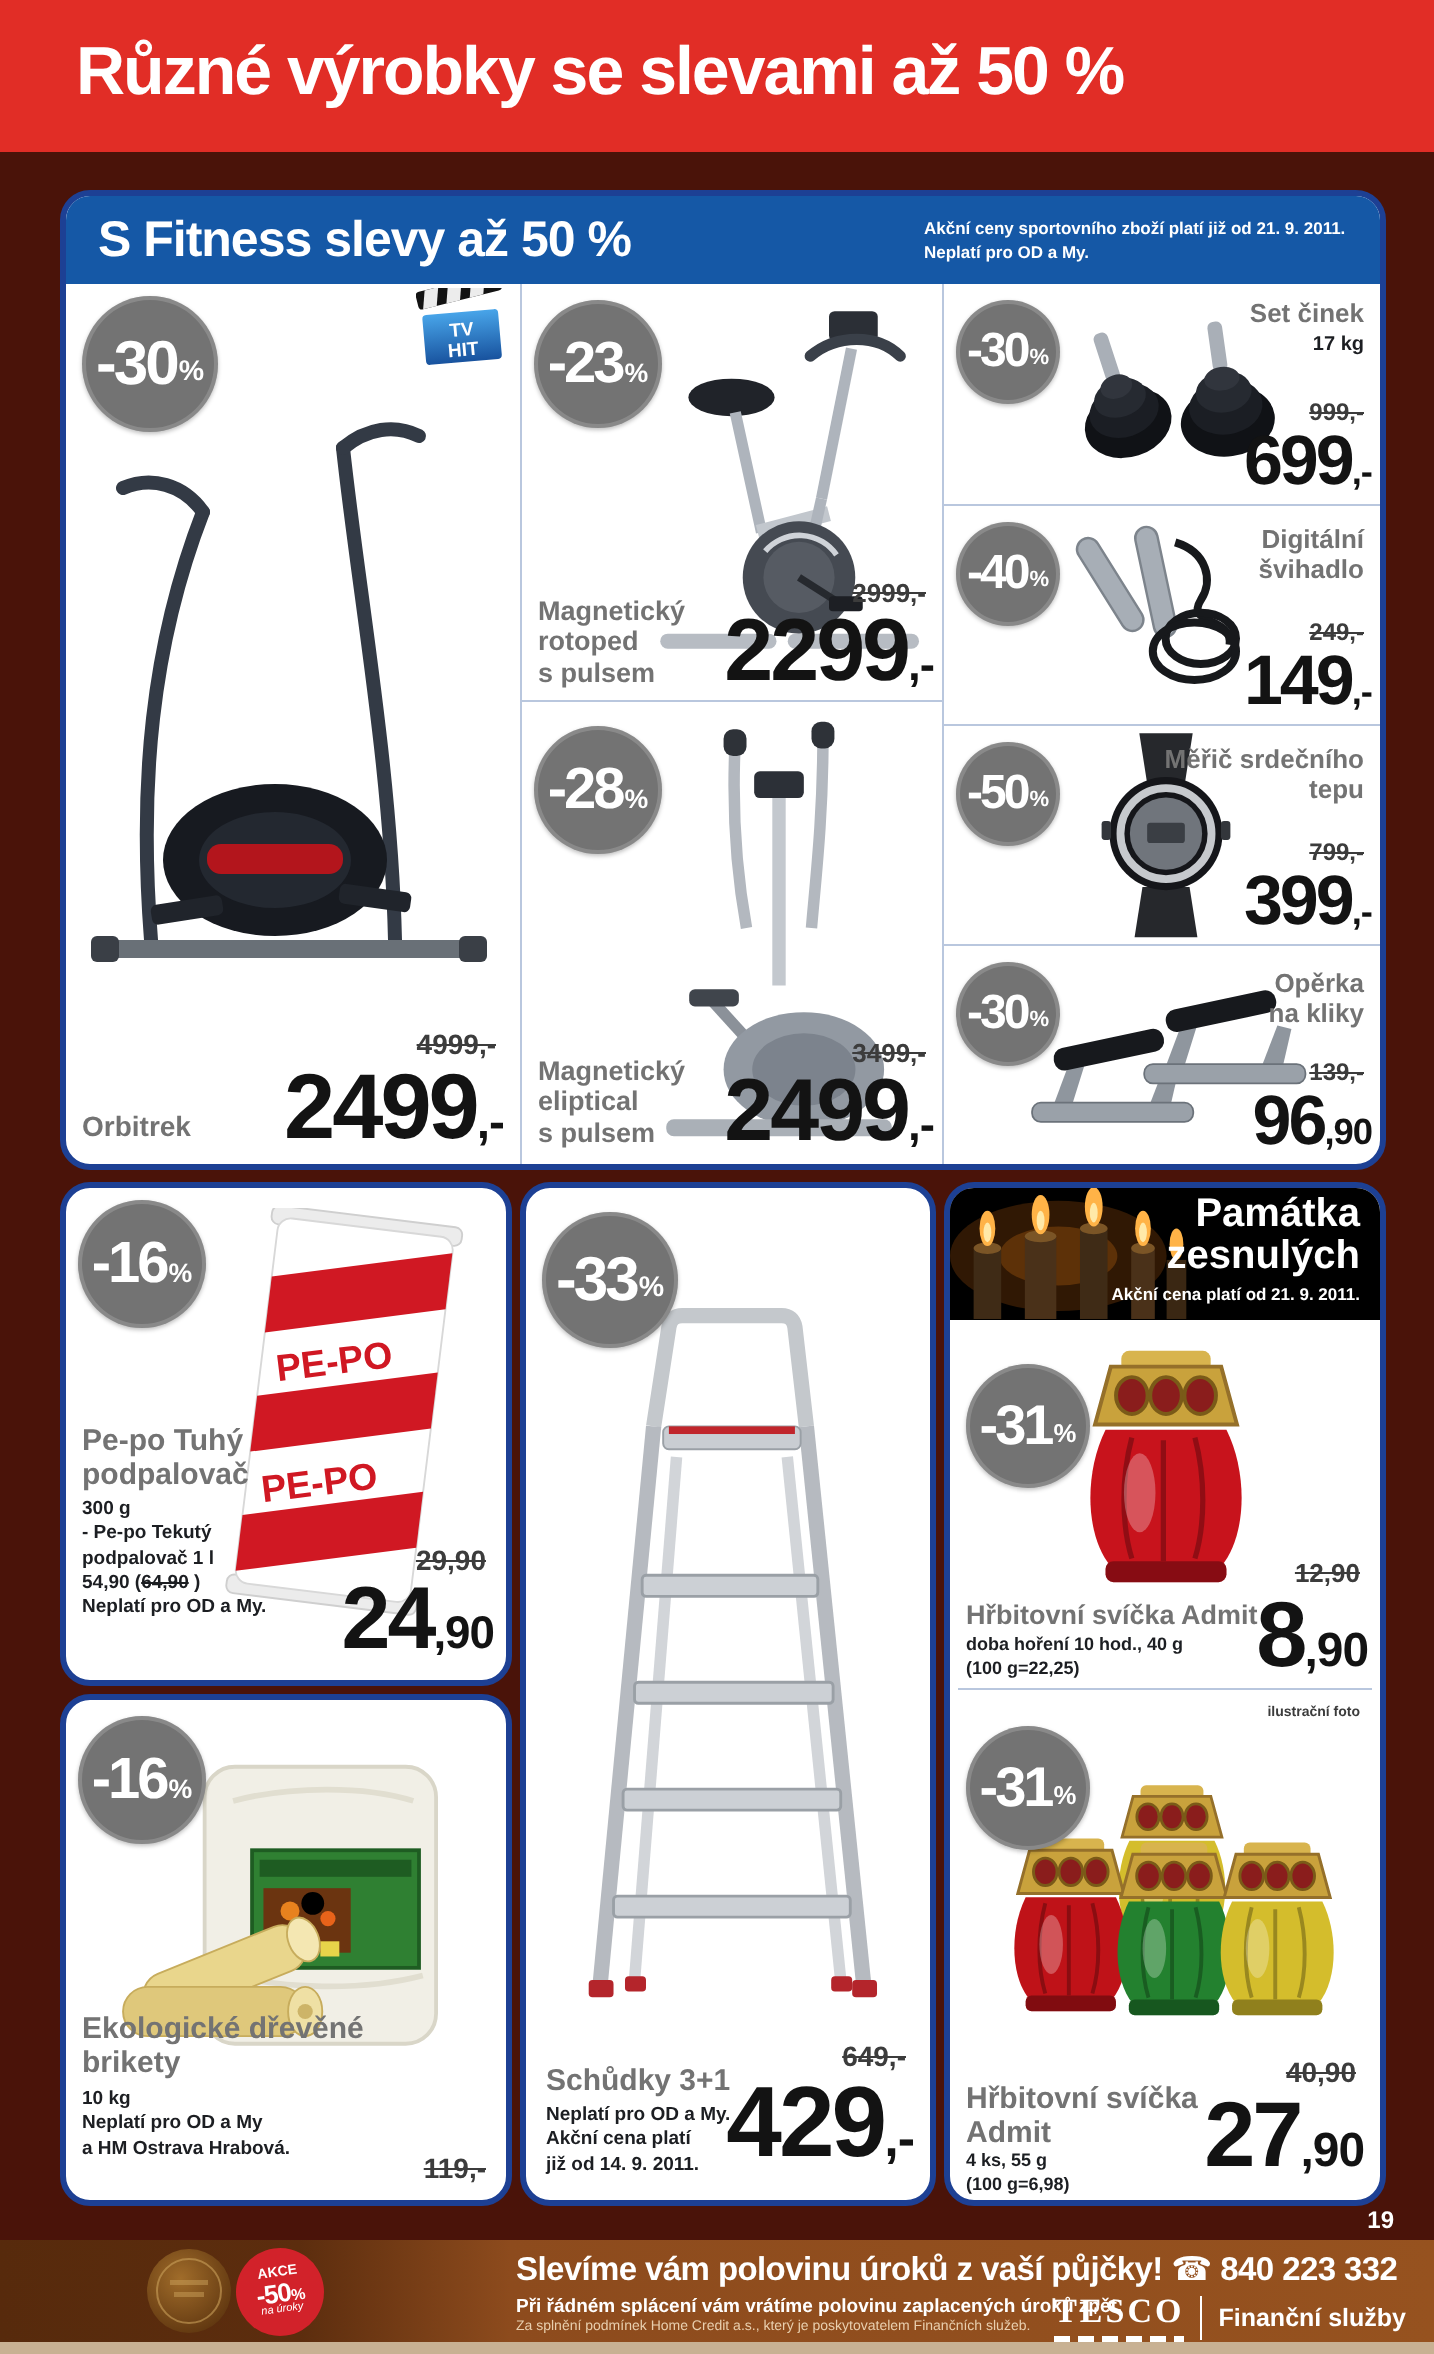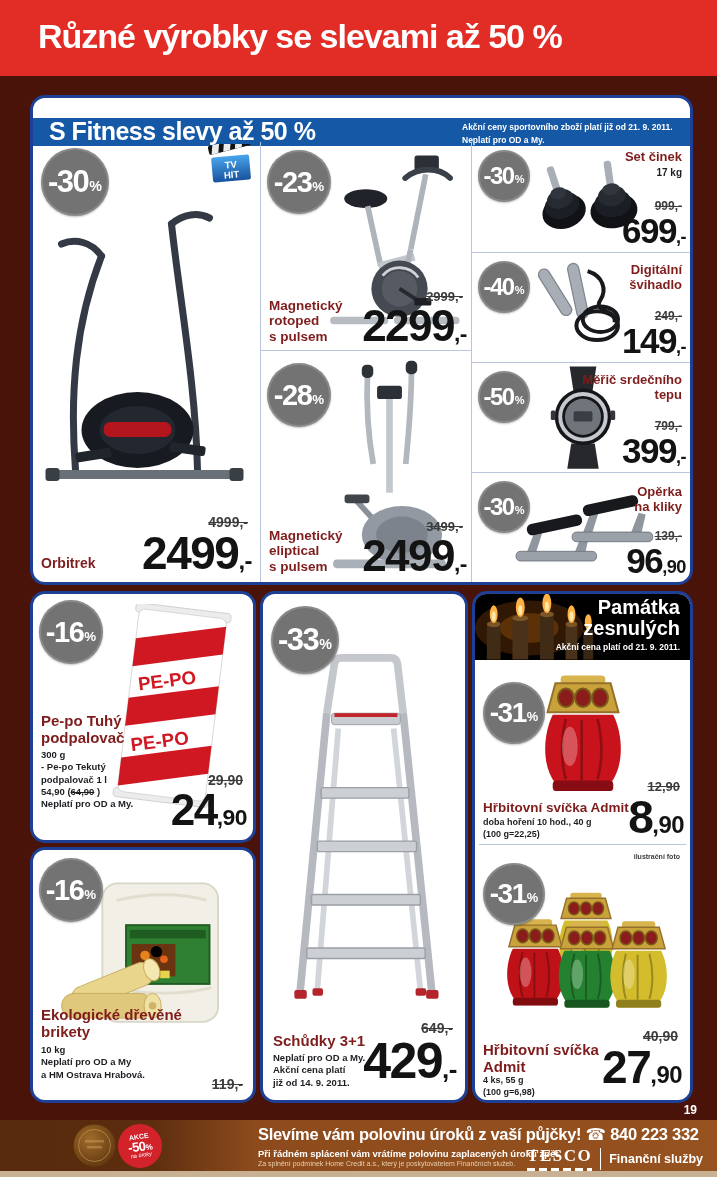--- a/index.html
+++ b/index.html
@@ -9,40 +9,40 @@
   .topband{position:absolute;left:0;top:0;width:717px;height:76px;background:#e12d26;}
   .maintitle{position:absolute;left:38px;top:17px;font-size:34px;font-weight:bold;color:#fff;letter-spacing:-1px;}
   
   .wm{position:absolute;top:2px;right:2px;text-align:right;z-index:60;line-height:1;}
   .wm .brand{font-family:"DejaVu Serif","Liberation Serif",serif;font-size:45px;font-weight:bold;}
   .wm .bx,.wm .bz{color:#151515;}
   .wm .bl{color:#cf1717;}
   .wm .tag{font-size:18px;font-weight:bold;color:#3b3b3b;margin-top:4px;}
   
   .panel{position:absolute;background:#fff;border:3px solid #1d4094;border-radius:15px;box-sizing:border-box;overflow:hidden;}
-  .fhead{position:absolute;left:0;top:0;right:0;height:28px;background:#1558a6;display:flex;align-items:flex-end;justify-content:space-between;padding:0 16px;box-sizing:border-box;margin-top:20px;}
+  .fhead{position:absolute;left:0;top:0;right:0;height:44px;background:#1558a6;display:flex;align-items:center;justify-content:space-between;padding:0 16px;box-sizing:border-box;}
   .ftitle{font-size:25px;font-weight:bold;color:#fff;letter-spacing:-0.5px;}
   .fnote{font-size:8.5px;font-weight:bold;color:#fff;line-height:1.45;width:212px;}
   .cell{position:absolute;}
   .vline,.hline{position:absolute;background:#b9c7de;}
   
   .badge{position:absolute;background:#737373;color:#fff;border-radius:50%;display:flex;align-items:center;justify-content:center;font-weight:bold;box-shadow:inset 0 0 0 2px rgba(255,255,255,.16), 0 1px 2px rgba(0,0,0,.25);z-index:5;}
   .badge .n{letter-spacing:-1.5px;}
   .badge .pc{font-size:.46em;margin-top:.6em;margin-left:1px;}
   .b68{width:68px;height:68px;font-size:31px;}
   .b64{width:64px;height:64px;font-size:29px;}
   .b62{width:62px;height:62px;font-size:28px;}
   .b52{width:52px;height:52px;font-size:24px;}
   
   .pr{position:absolute;text-align:right;line-height:1;z-index:6;}
   .pr .old{display:block;font-weight:bold;color:#3c3c3c;text-decoration:line-through;margin:0 4px 1px 0;}
   .pr .big{font-weight:bold;color:#131313;letter-spacing:-1.5px;white-space:nowrap;}
   .pr .pd{font-size:.52em;letter-spacing:-0.5px;}
   
-  .nm{position:absolute;font-weight:bold;color:#7f1d1d;line-height:1.14;z-index:6;}
+  .nm{position:absolute;font-weight:bold;color:#737373;line-height:1.14;z-index:6;}
   .sub{position:absolute;font-weight:bold;font-size:9.5px;color:#1c1e22;line-height:1.3;z-index:6;}
   .right{text-align:right;}
   .strike{text-decoration:line-through;}
   .img{position:absolute;z-index:1;}
   
   .phead{position:absolute;left:0;top:0;right:0;height:66px;background:#000;z-index:2;}
   .ptitle{position:absolute;right:10px;top:3px;text-align:right;color:#fff;font-weight:bold;font-size:20px;line-height:1.06;z-index:3;}
   .pnote{position:absolute;right:10px;top:48px;color:#fff;font-weight:bold;font-size:8.5px;z-index:3;}
   .foto{position:absolute;font-weight:bold;font-size:7px;color:#3c3c3c;z-index:6;}
   .pagenum{position:absolute;right:20px;top:1103px;color:#fff;font-weight:bold;font-size:12px;}

